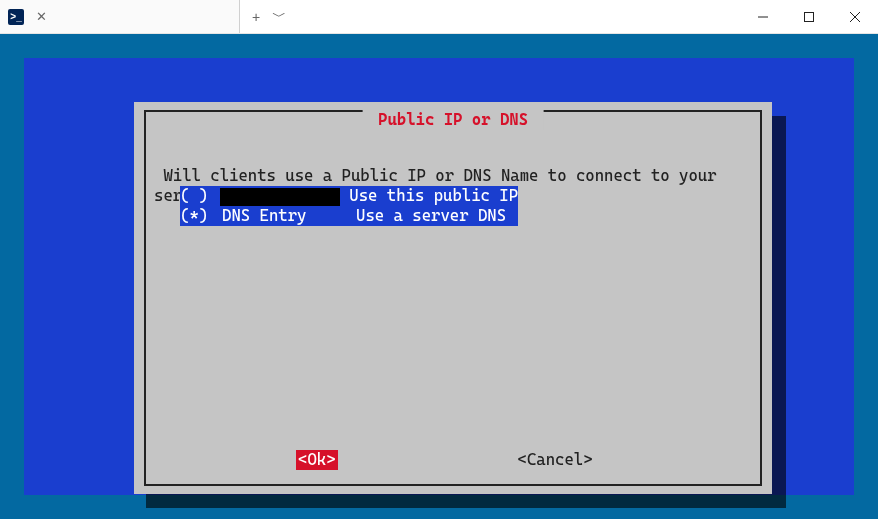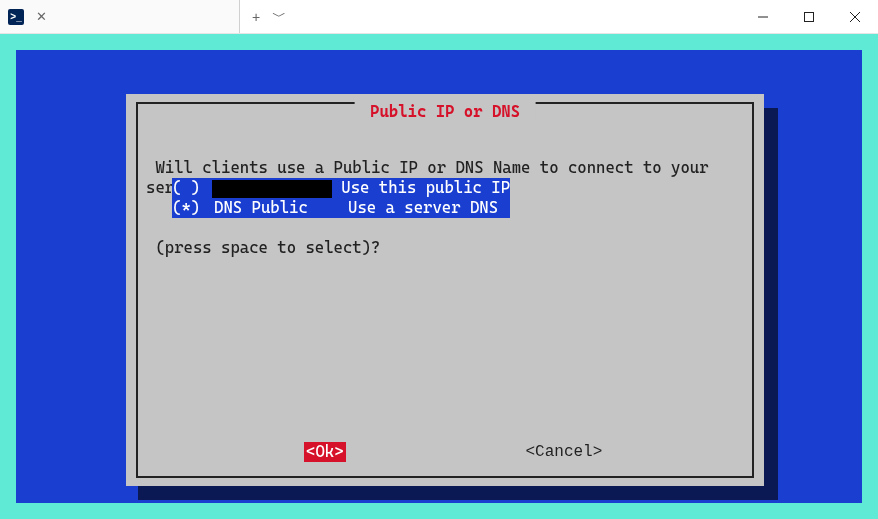--- a/index.html
+++ b/index.html
@@ -53,22 +53,22 @@
       display: flex; align-items: center; justify-content: center;
       font-size: 12px; color: #222;
       cursor: pointer;
     }
     .wc svg { display: block; }
 
     .terminal {
       position: absolute;
       left: 0; right: 0; bottom: 0;
       top: 34px;
-      background: #5eead4; 
-      padding: 16px;
+      background: #0369a1; 
+      padding: 24px;
     }
     .term-inner {
       width: 100%; height: 100%;
       background: #1a3ecf;
       position: relative;
     }
     .dialog-shadow {
       position: absolute;
       left: 122px; top: 58px;
       width: 640px; height: 392px;
@@ -123,35 +123,34 @@
     .opt-val { width: 134px; }
     .opt-redacted {
       display: inline-block;
       width: 120px; height: 18px;
       background: #000;
       vertical-align: middle;
     }
     .opt-desc { flex: 1; }
     .buttons {
       position: absolute;
-      left: 16px; right: 0; bottom: 14px;
+      left: 0; right: 0; bottom: 14px;
       display: flex;
     }
     .btn-ok {
       margin-left: 150px;
       background: #d6112a;
       color: #fff;
       padding: 0 2px;
       white-space: pre;
     }
     .btn-cancel {
       margin-left: 180px;
       color: #222;
       white-space: pre;
-      font-family: Liberation Mono, monospace;
     }
   </style>
 </head>
 <body>
 
 <div class="titlebar">
   <div class="tab">
     <span class="ps-icon">&gt;_</span>
     <span class="close-x">✕</span>
   </div>
@@ -183,32 +182,31 @@
   <div class="term-inner">
 
     <div class="dialog-shadow"></div>
 
     <div class="dialog">
       <div class="dialog-border">
         <span class="dialog-title"> Public IP or DNS </span>
 
         <div class="prompt-text">
           <div> Will clients use a Public IP or DNS Name to connect to your server</div>
-          <div> (press space to select)?</div>
         </div>
 
         <div class="options">
           <div class="opt-row">
             <span class="opt-marker">( )</span>
             <span class="opt-val"><span class="opt-redacted"></span></span>
             <span class="opt-desc">Use this public IP</span>
           </div>
           <div class="opt-row">
             <span class="opt-marker">(*)</span>
-            <span class="opt-val">DNS Public</span>
+            <span class="opt-val">DNS Entry</span>
             <span class="opt-desc">Use a server DNS</span>
           </div>
         </div>
 
         <div class="buttons">
           <span class="btn-ok">&lt;Ok&gt;</span>
           <span class="btn-cancel">&lt;Cancel&gt;</span>
         </div>
       </div>
     </div>

